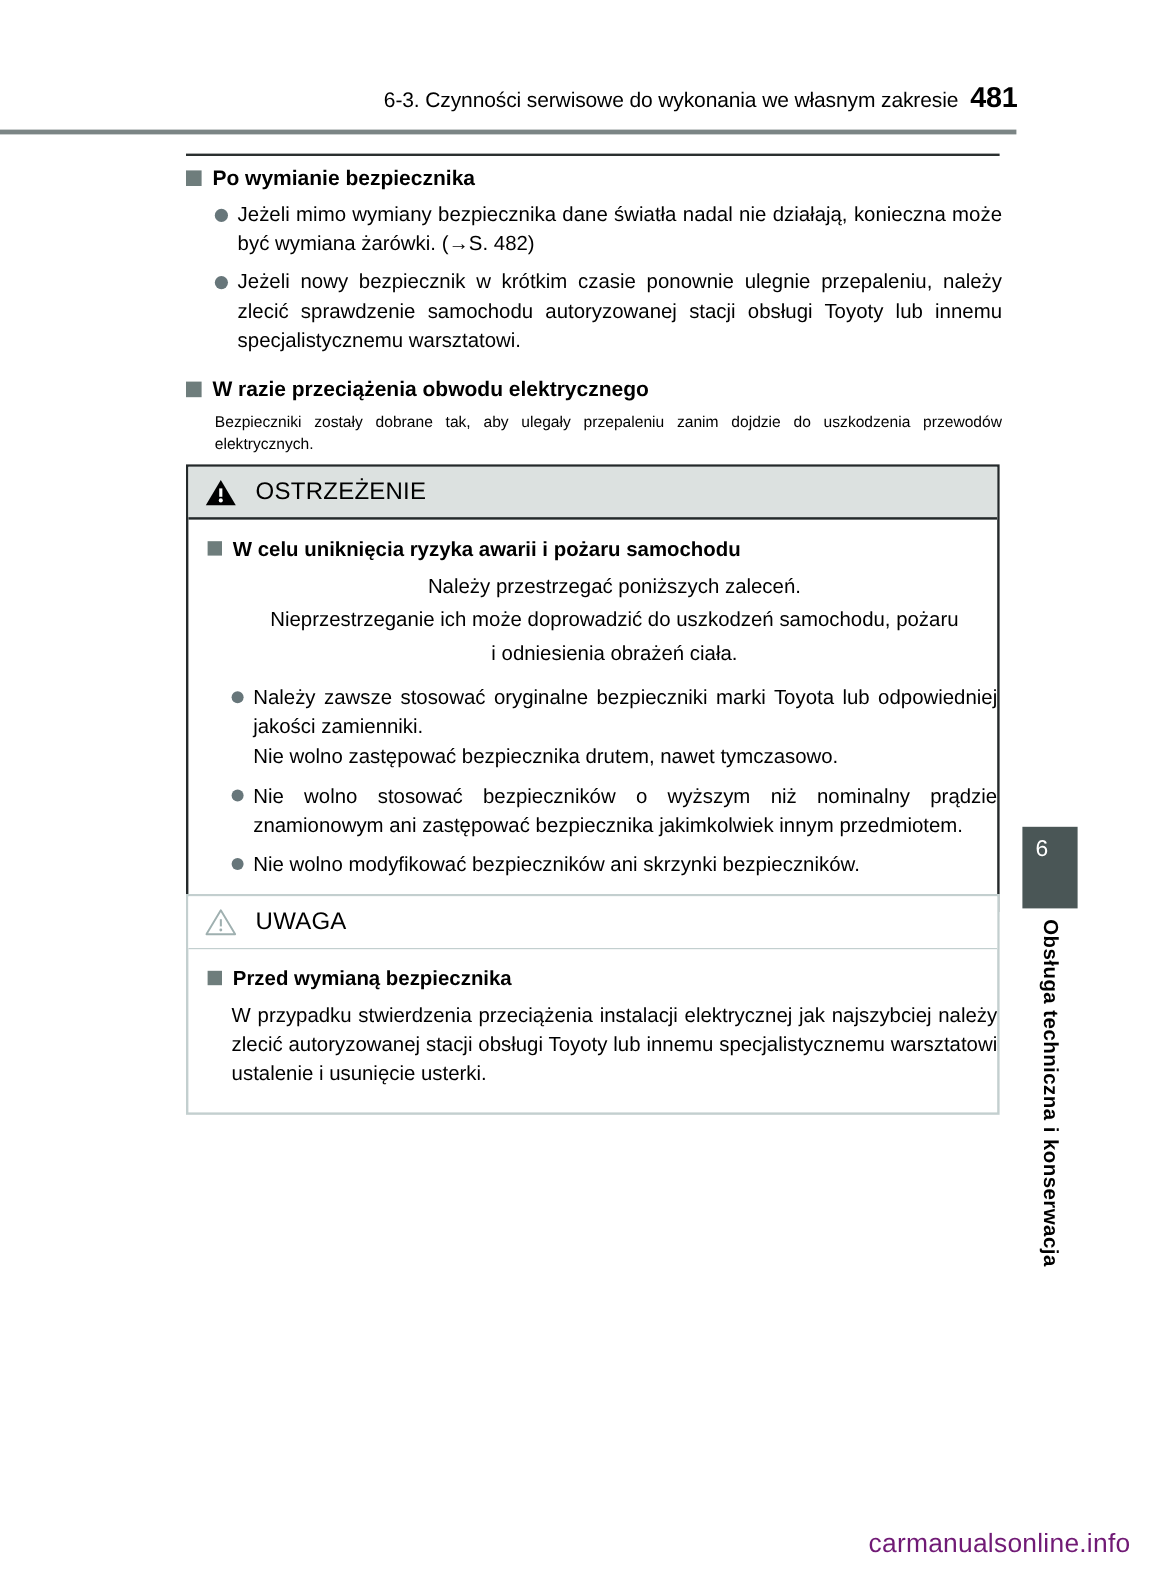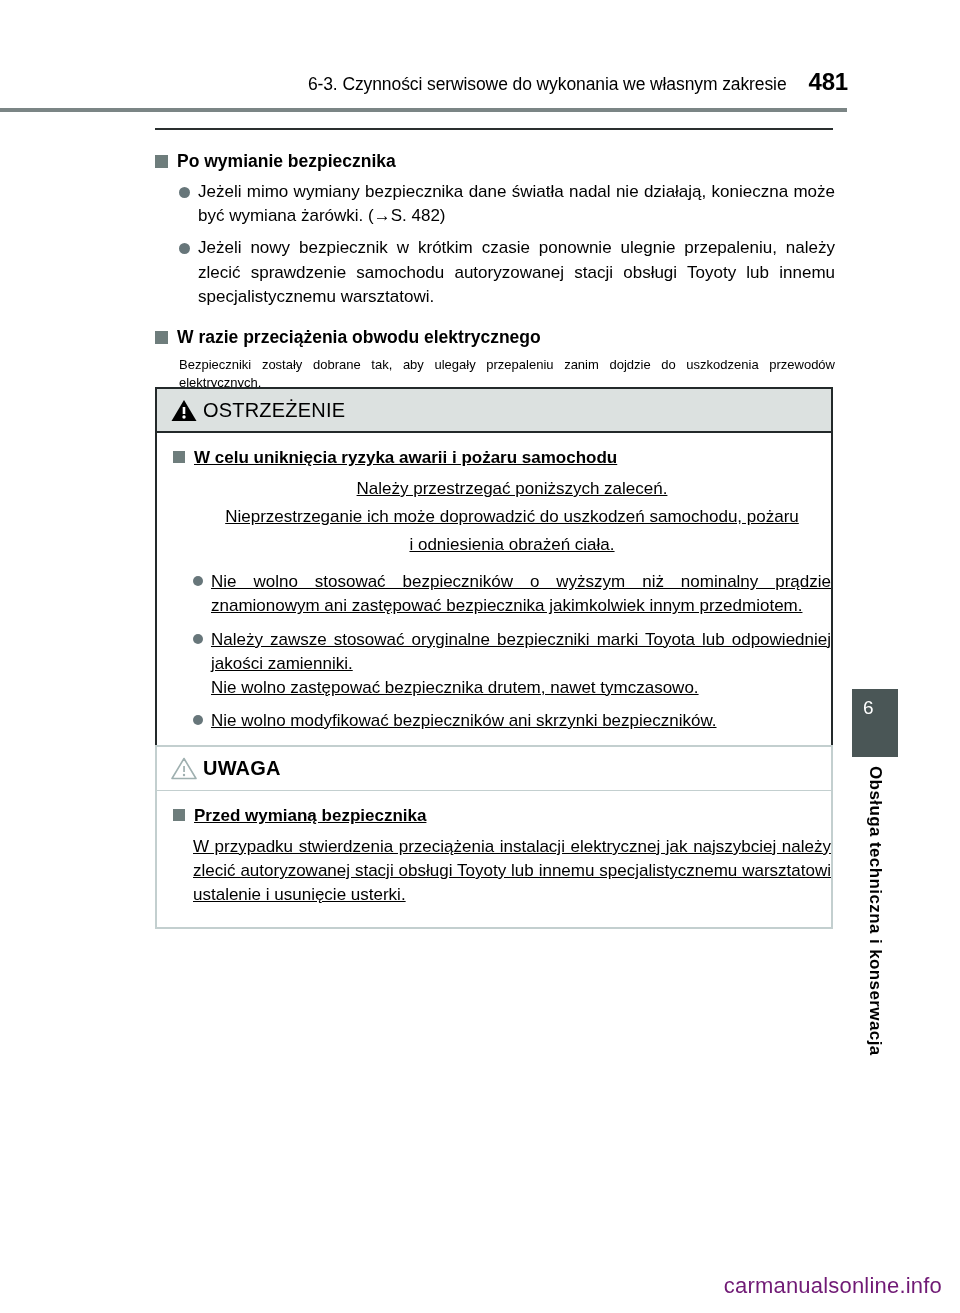--- a/index.html
+++ b/index.html
@@ -30,21 +30,21 @@
     height: 40px;
   }
   .header-inner {
     position: absolute;
     left: 0;
     right: 112px;
     top: 0;
     display: flex;
     align-items: baseline;
     justify-content: flex-end;
-    gap: 22px;
+    gap: 10px;
   }
   .header-title {
     font-size: 17.5px;
     letter-spacing: -0.1px;
     white-space: nowrap;
     color: #000;
   }
   .header-pageno {
     font-size: 24px;
     font-weight: bold;
@@ -64,21 +64,21 @@
     top: 128px;
     width: 678px;
     height: 2px;
     background: #2a2f2f;
   }
 
   
   .content {
     position: absolute;
     left: 155px;
-    top: 150px;
+    top: 137px;
     width: 680px;
   }
 
   
   .h-sq {
     display: flex;
     align-items: flex-start;
     gap: 9px;
     font-size: 17.5px;
     font-weight: bold;
@@ -136,41 +136,39 @@
     top: 387px;
     border: 2px solid #23292a;
   }
   .box.caution {
     top: 745px;
     border: 2px solid #c3cfcf;
   }
   .box-head {
     display: flex;
     align-items: center;
-    gap: 6px;
+    gap: 16px;
     box-sizing: border-box;
     height: 44px;
     padding: 0 14px;
   }
   .box.warning .box-head {
     background: #dce1e0;
     border-bottom: 2px solid #23292a;
   }
   .box.caution .box-head {
     background: #ffffff;
     border-bottom: 1px solid #c3cfcf;
-    font-weight: bold;
   }
   .box-head-label {
     font-size: 20px;
     letter-spacing: 0.2px;
   }
   .box-body {
     padding: 14px 0 16px 16px;
-    text-decoration: underline;
   }
   .box .h-sq { font-size: 17px; margin-bottom: 7px; }
   .box .h-sq .sq { width: 12px; height: 12px; margin-top: 4px; }
   .box .para { font-size: 17px; line-height: 1.42; padding-left: 20px; }
   .box .li-rd { font-size: 17px; line-height: 1.42; padding-left: 20px; margin-bottom: 9px; }
   .box .li-rd .rd { width: 10px; height: 10px; margin-top: 6px; }
 
   .tri-filled, .tri-outline { flex: 0 0 auto; }
 
   
@@ -274,29 +272,29 @@
         <span>W celu uniknięcia ryzyka awarii i pożaru samochodu</span>
       </div>
       <p class="para nojust">Należy przestrzegać poniższych zaleceń.</p>
       <p class="para nojust">Nieprzestrzeganie ich może doprowadzić do uszkodzeń samochodu, pożaru</p>
       <p class="para nojust">i odniesienia obrażeń ciała.</p>
 
       <div class="gap-sm"></div>
 
       <div class="li-rd">
         <span class="rd"></span>
-        <span class="txt">Nie wolno stosować bezpieczników o wyższym niż nominalny prądzie znamionowym ani zastępować bezpiecznika jakimkolwiek innym przedmiotem.</span>
-      </div>
-
-      <div class="li-rd">
-        <span class="rd"></span>
         <span class="txt">
           <span>Należy zawsze stosować oryginalne bezpieczniki marki Toyota lub odpowiedniej jakości zamienniki.</span><br>
           <span>Nie wolno zastępować bezpiecznika drutem, nawet tymczasowo.</span>
         </span>
+      </div>
+
+      <div class="li-rd">
+        <span class="rd"></span>
+        <span class="txt">Nie wolno stosować bezpieczników o wyższym niż nominalny prądzie znamionowym ani zastępować bezpiecznika jakimkolwiek innym przedmiotem.</span>
       </div>
 
       <div class="li-rd">
         <span class="rd"></span>
         <span class="txt">Nie wolno modyfikować bezpieczników ani skrzynki bezpieczników.</span>
       </div>
     </div>
   </div>
 
   <div class="box caution">

